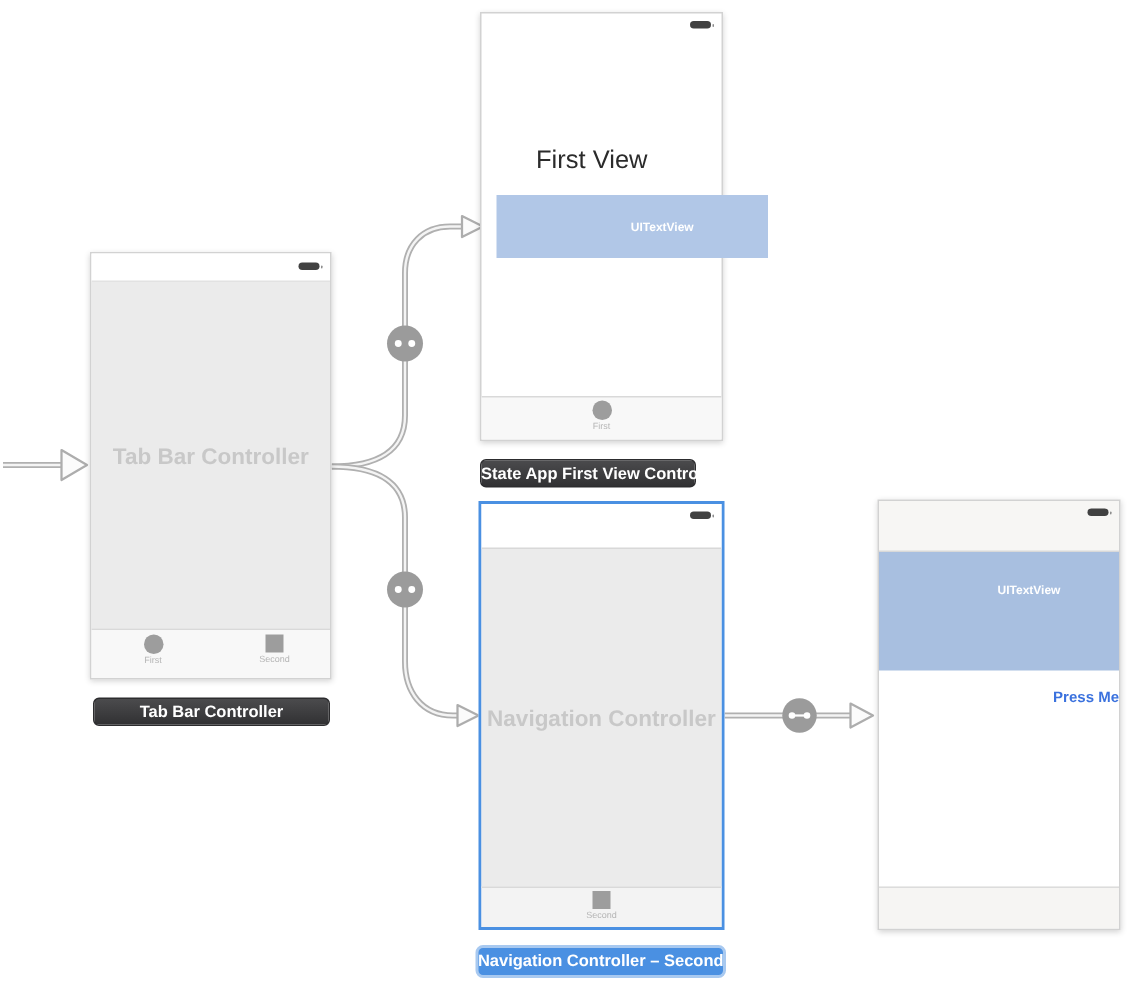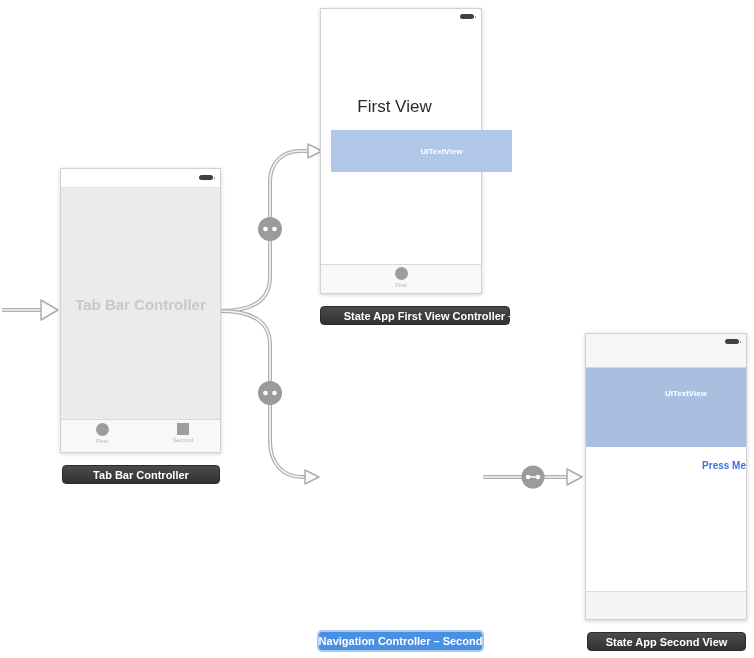--- a/index.html
+++ b/index.html
@@ -98,29 +98,42 @@
     <div class="textview" style="left:10px;top:121px;width:141px;height:42px;background:#b1c7e7;align-items:center;">
       <span>UITextView</span>
     </div>
     <div class="tabbar" style="height:28px;">
       <div class="tab-item" style="left:58px;top:2px;">
         <span class="tab-circle"></span>
         <span class="tab-label">First</span>
       </div>
     </div>
   </div>
-  <div class="badge badge-dark" style="left:320px;top:306px;width:190px;height:19px;padding-left:28px;">State App First View Controller –</div>
+  <div class="badge badge-dark" style="left:320px;top:306px;width:144px;height:19px;padding-left:28px;">State App First View Controller –</div>
 
+  <div class="vc-card" style="left:319px;top:334px;width:164px;height:286px;border:2px solid #4a90e2;box-shadow:none;">
+    <div class="statusbar" style="height:29px;border-bottom:1px solid #d8d8d8;">
+      <span class="battery" style="top:5px;"></span>
+    </div>
+    <div class="gray-body" style="top:30px;bottom:26px;">
+      <span class="wm-title">Navigation Controller</span>
+    </div>
+    <div class="tabbar" style="height:26px;background:#f3f3f3;">
+      <div class="tab-item" style="left:58px;top:2px;">
+        <span class="tab-square"></span>
+        <span class="tab-label">Second</span>
+      </div>
+    </div>
+  </div>
   <div class="badge badge-blue" style="left:317px;top:630px;width:167px;height:22px;">Navigation Controller – Second</div>
 
   <div class="vc-card" style="left:585px;top:333px;width:162px;height:287px;">
     <div class="statusbar" style="height:33px;background:#f7f6f4;border-bottom:1px solid #d9d9d9;">
       <span class="battery" style="top:5px;"></span>
     </div>
     <div class="textview" style="left:0px;top:34px;width:160px;height:79px;background:#a8bfe0;align-items:flex-start;padding-top:21px;box-sizing:border-box;">
       <span>UITextView</span>
     </div>
     <div class="press-me" style="top:126px;text-align:right;">Press Me</div>
     <div class="toolbar-strip" style="bottom:0;height:27px;"></div>
   </div>
-  <div class="badge badge-dark" style="left:587px;top:632px;width:159px;height:19px;">State App Second View</div>
 
 </div>
 
 </body></html>

